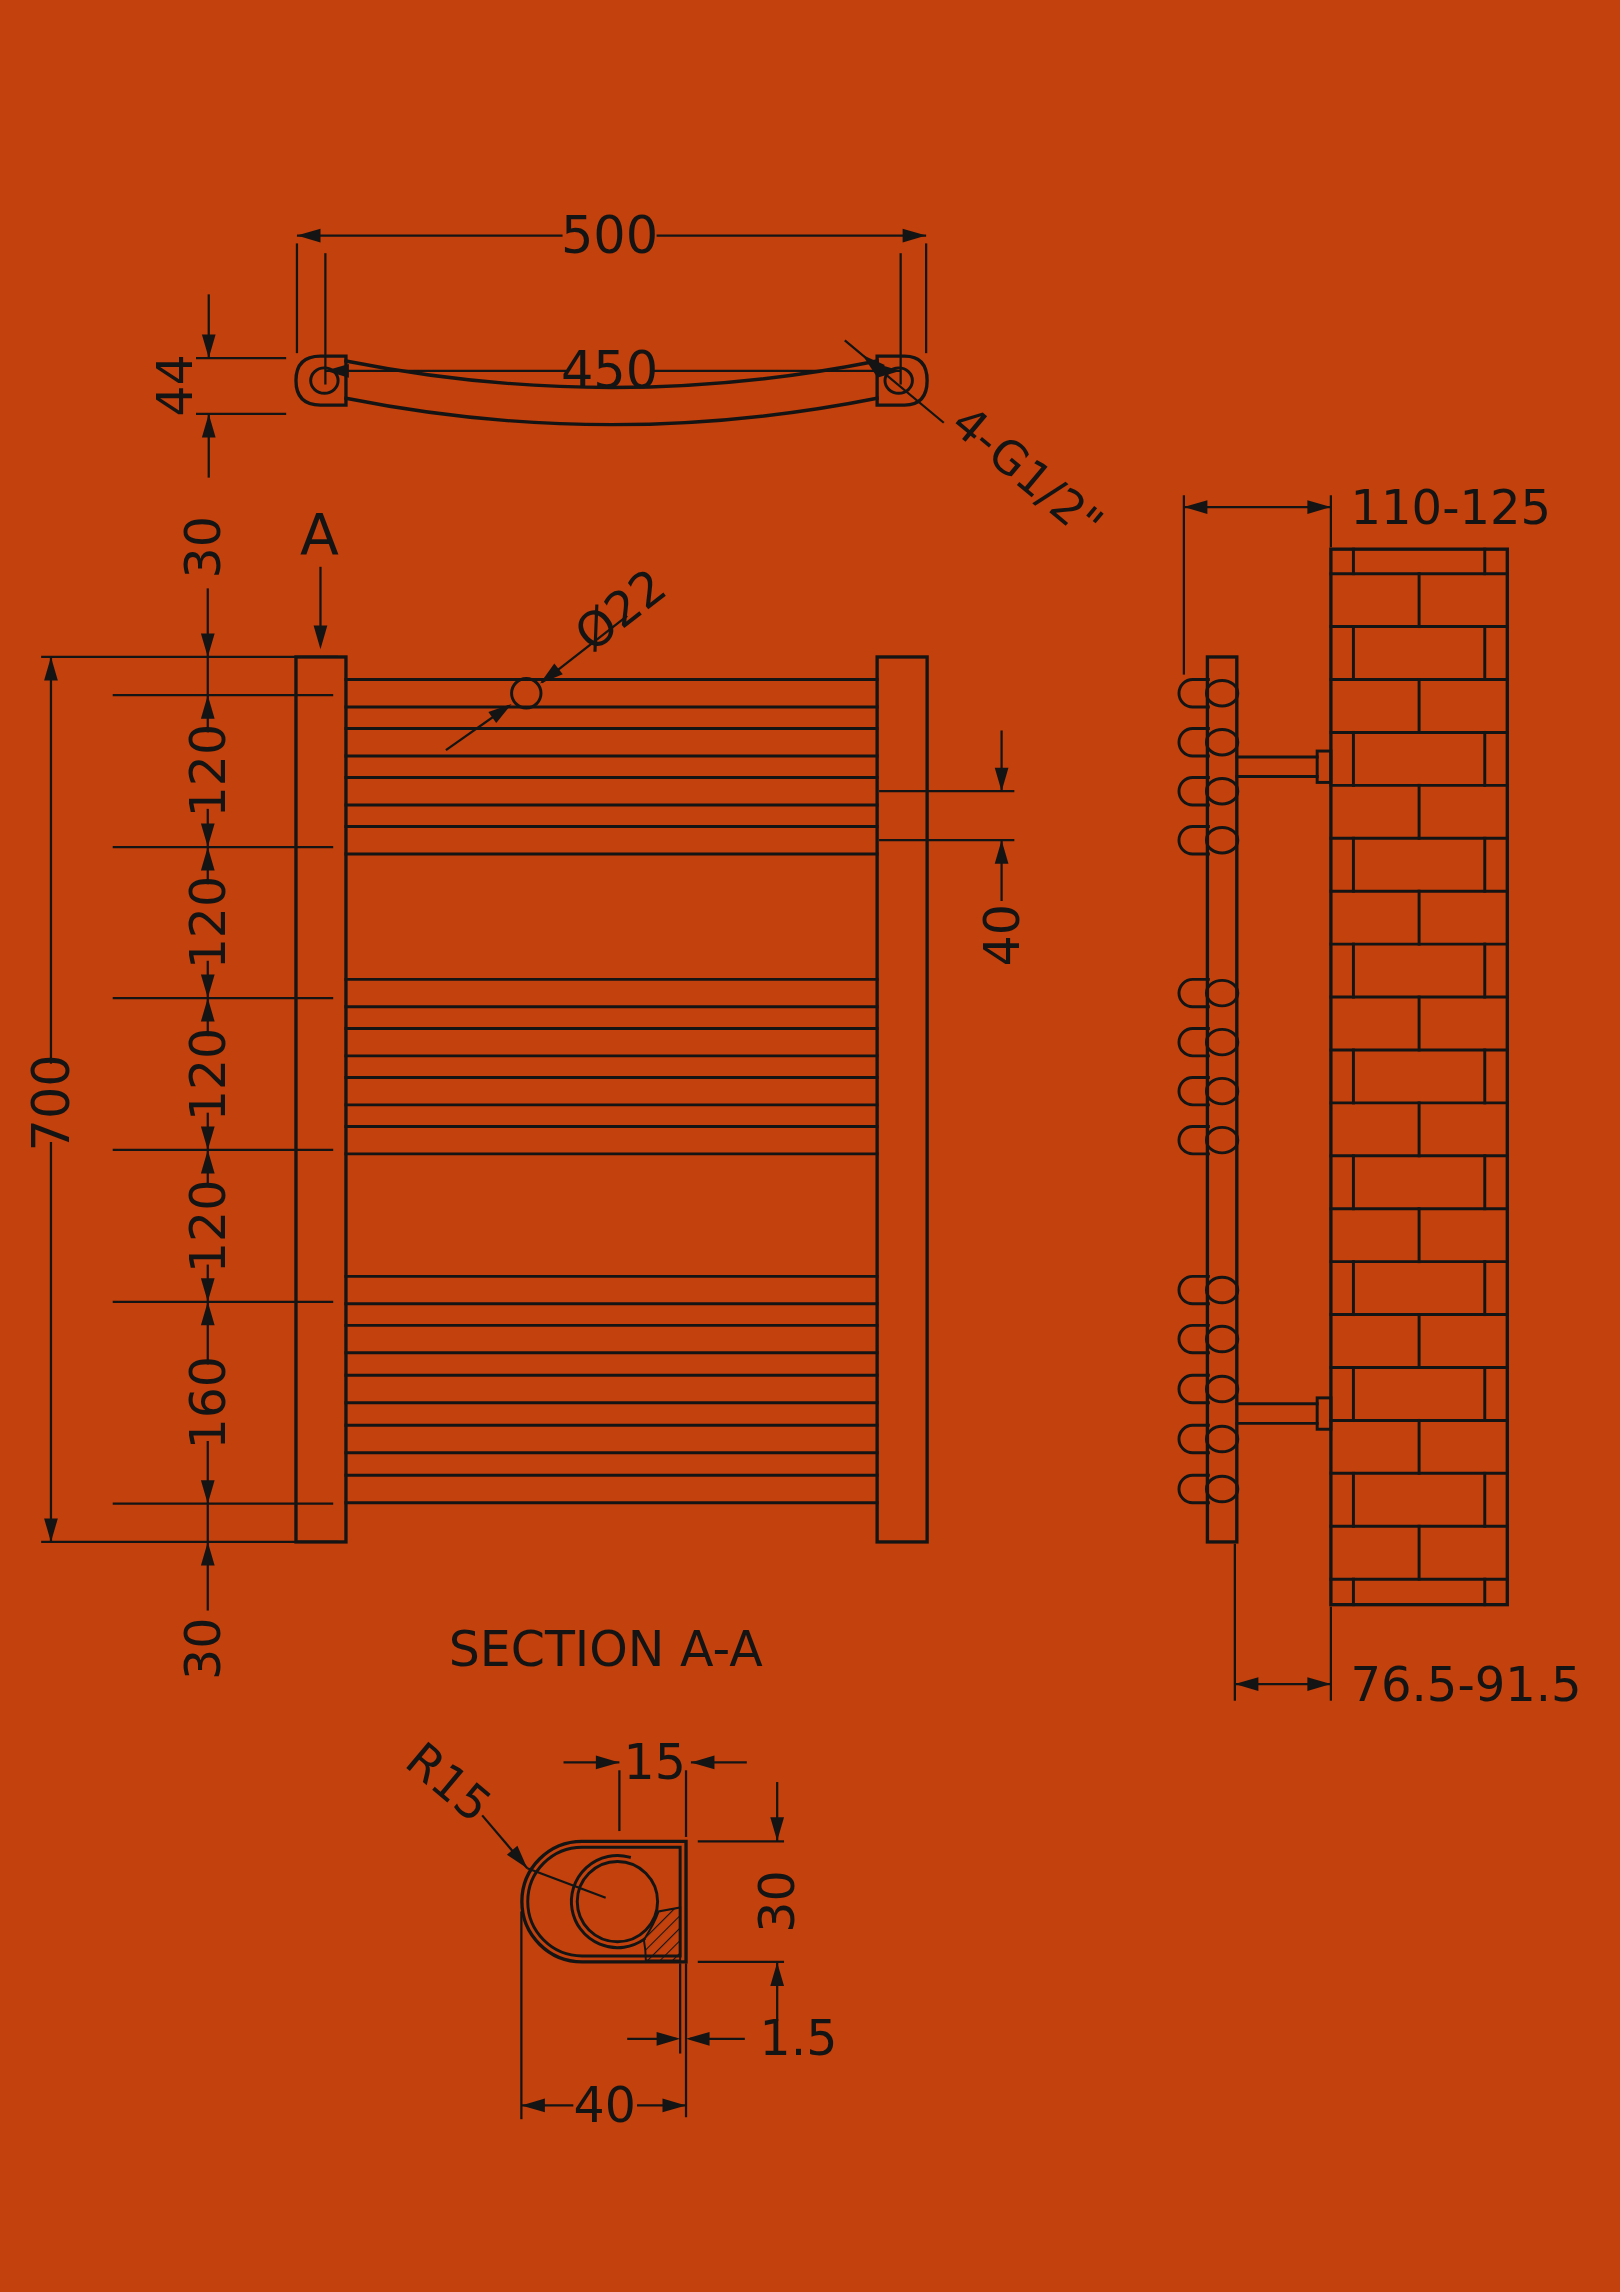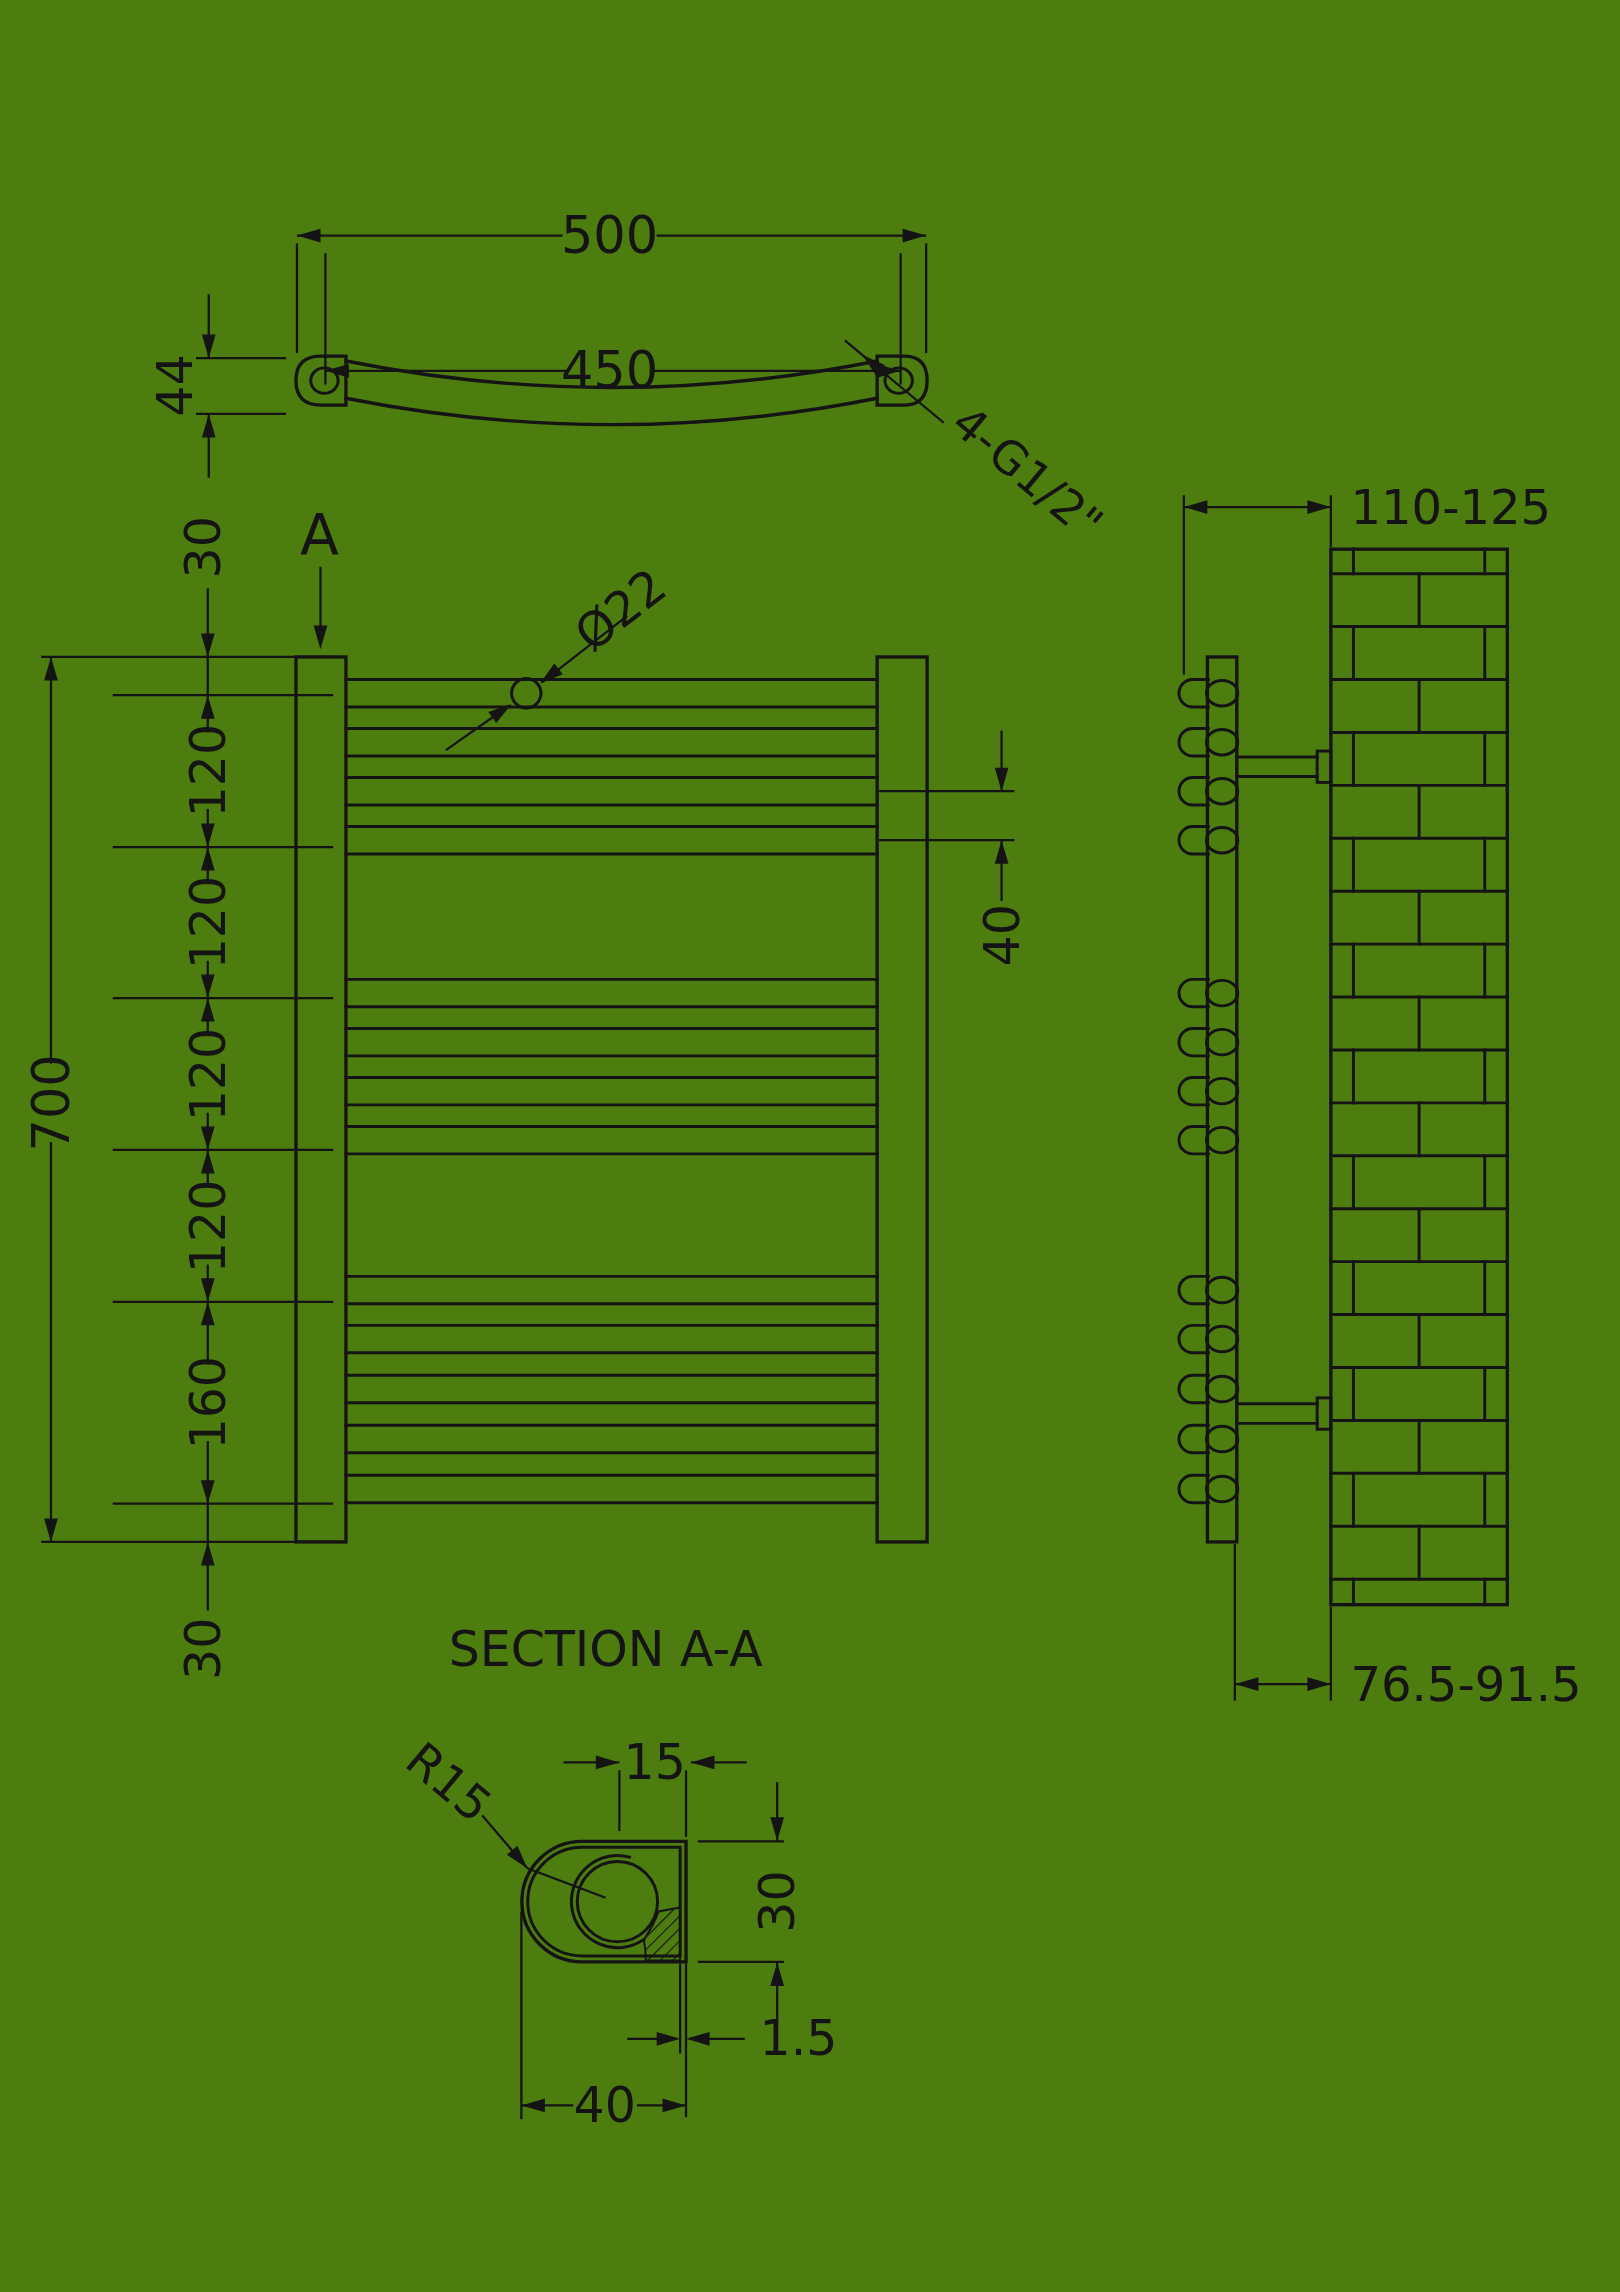--- a/index.html
+++ b/index.html
@@ -1,16 +1,16 @@
 <!DOCTYPE html>
 <html><head>
 <meta charset="utf-8">
 <style>
   html,body{margin:0;padding:0;background:#fff;}
-  .stage{width:1620px;height:2293px;position:relative;background:#4d7c0f;font-family:"DejaVu Sans",sans-serif;}
+  .stage{width:1620px;height:2293px;position:relative;background:#c2410c;font-family:"DejaVu Sans",sans-serif;}
   svg{position:absolute;left:0;top:0;}
   .obj{stroke:#141414;stroke-width:3.4;fill:none;stroke-linecap:square;}
   .obj2{stroke:#141414;stroke-width:3;fill:none;stroke-linecap:square;}
   .dim{stroke:#141414;stroke-width:2.3;fill:none;stroke-linecap:butt;}
   .arrow{fill:#141414;stroke:none;}
   text{fill:#141414;stroke:none;}
   .lbl{font-size:50px;}
   .lblbig{font-size:52px;}
   .lblA{font-size:58px;}
 </style>

